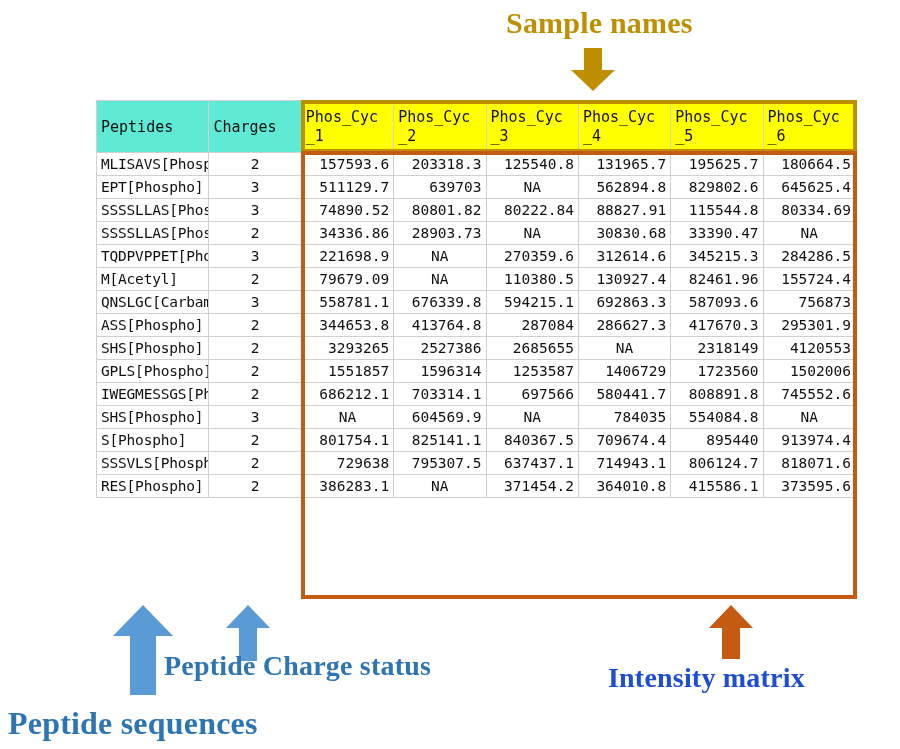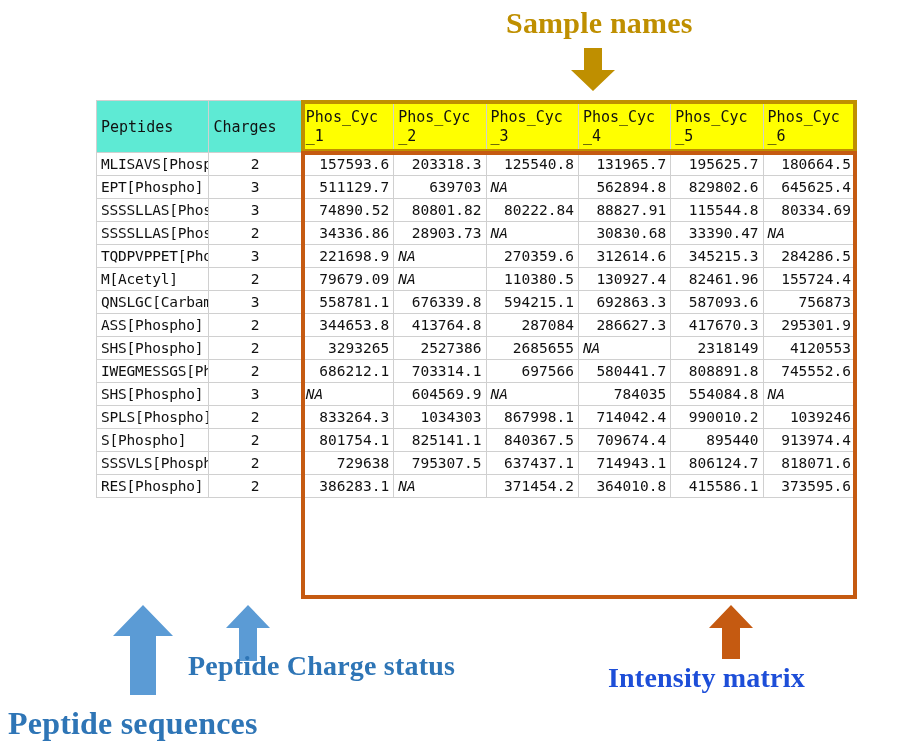--- a/index.html
+++ b/index.html
@@ -19,21 +19,21 @@
     font-weight:bold;
     white-space:nowrap;
     letter-spacing:0.2px;
   }
   #label-sample-names{
     left:506px; top:6px;
     font-size:30px;
     color:#bf8f00;
   }
   #label-peptide-charge{
-    left:188px; top:650px;
+    left:164px; top:650px;
     font-size:28px;
     color:#2e75b6;
   }
   #label-peptide-sequences{
     left:8px; top:705px;
     font-size:32px;
     color:#2e75b6;
   }
   #label-intensity-matrix{
     left:608px; top:662px;
@@ -90,21 +90,21 @@
     padding-top:5px;
     line-height:19px;
     word-break:break-all;
     white-space:normal;
     margin-top:36px;
   }
   
   td.c-pep{ text-align:left; padding-left:8px; letter-spacing:-0.2px;}
   td.c-chg{ text-align:center; }
   td.c-val{ text-align:right; padding-right:5px; }
-  td.c-val.na{ text-align:left; padding-left:3px;font-style:italic; }
+  td.c-val.na{ text-align:center; padding-left:3px; }
 
   
   col.w-pep{width:112px;}
   col.w-chg{width:92px;}
   col.w-val{width:92px;}
 
   
   #box-sample-names{
     position:absolute;
     left:301px; top:100px;
@@ -259,50 +259,50 @@
         <td class="c-pep">SHS[Phospho]</td>
         <td class="c-chg">2</td>
         <td class="c-val">3293265</td>
         <td class="c-val">2527386</td>
         <td class="c-val">2685655</td>
         <td class="c-val na">NA</td>
         <td class="c-val">2318149</td>
         <td class="c-val">4120553</td>
       </tr>
       <tr>
+        <td class="c-pep">GPLS[Phospho]</td>
+        <td class="c-chg">2</td>
+        <td class="c-val">1551857</td>
+        <td class="c-val">1596314</td>
+        <td class="c-val">1253587</td>
+        <td class="c-val">1406729</td>
+        <td class="c-val">1723560</td>
+        <td class="c-val">1502006</td>
+      </tr>
+      <tr>
         <td class="c-pep">IWEGMESSGS[Phospho]</td>
         <td class="c-chg">2</td>
         <td class="c-val">686212.1</td>
         <td class="c-val">703314.1</td>
         <td class="c-val">697566</td>
         <td class="c-val">580441.7</td>
         <td class="c-val">808891.8</td>
         <td class="c-val">745552.6</td>
       </tr>
       <tr>
         <td class="c-pep">SHS[Phospho]</td>
         <td class="c-chg">3</td>
         <td class="c-val na">NA</td>
         <td class="c-val">604569.9</td>
         <td class="c-val na">NA</td>
         <td class="c-val">784035</td>
         <td class="c-val">554084.8</td>
         <td class="c-val na">NA</td>
       </tr>
       <tr>
-        <td class="c-pep">SPLS[Phospho]</td>
-        <td class="c-chg">2</td>
-        <td class="c-val">833264.3</td>
-        <td class="c-val">1034303</td>
-        <td class="c-val">867998.1</td>
-        <td class="c-val">714042.4</td>
-        <td class="c-val">990010.2</td>
-        <td class="c-val">1039246</td>
-      </tr>
-      <tr>
         <td class="c-pep">S[Phospho]</td>
         <td class="c-chg">2</td>
         <td class="c-val">801754.1</td>
         <td class="c-val">825141.1</td>
         <td class="c-val">840367.5</td>
         <td class="c-val">709674.4</td>
         <td class="c-val">895440</td>
         <td class="c-val">913974.4</td>
       </tr>
       <tr>

